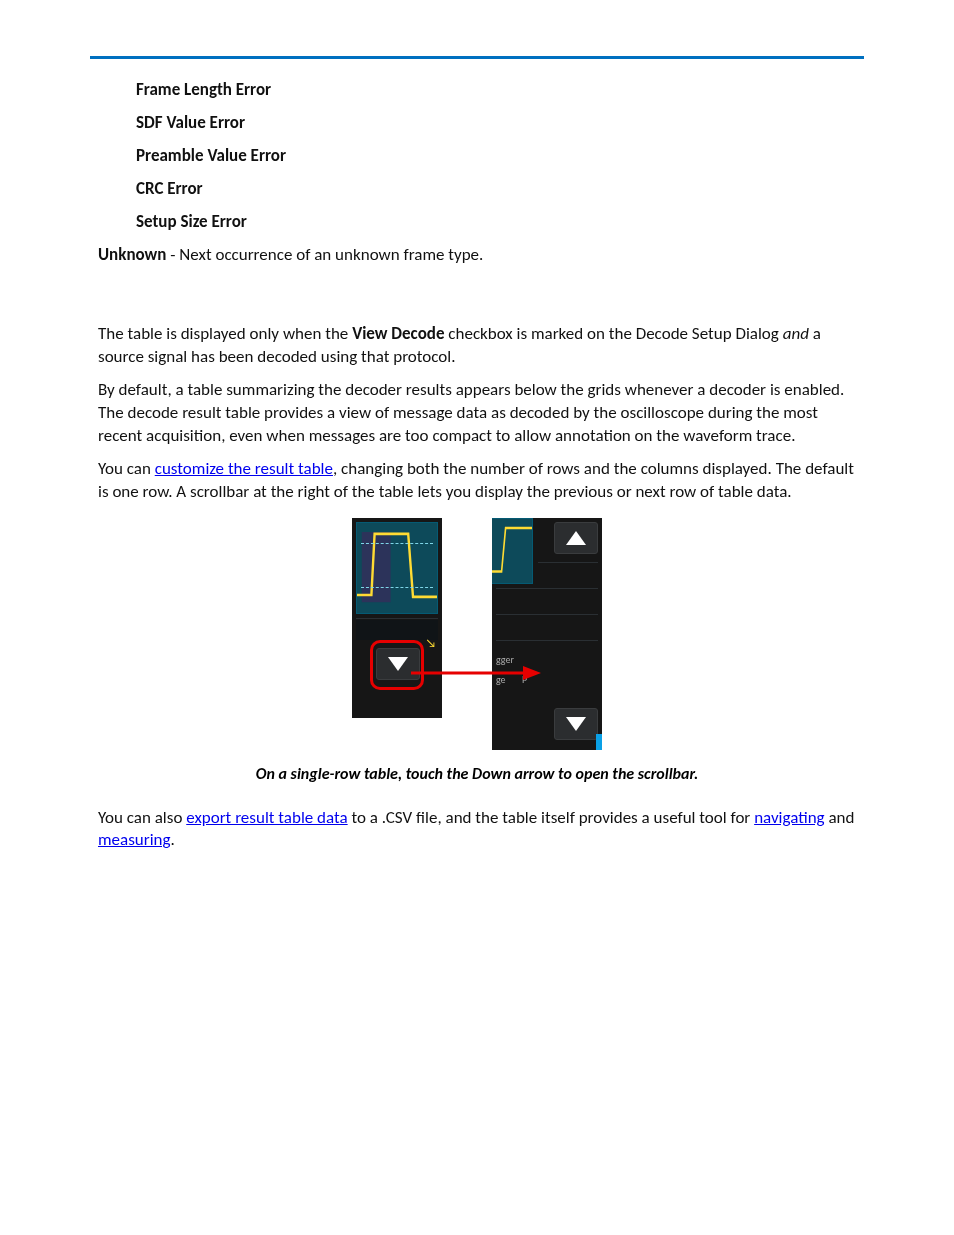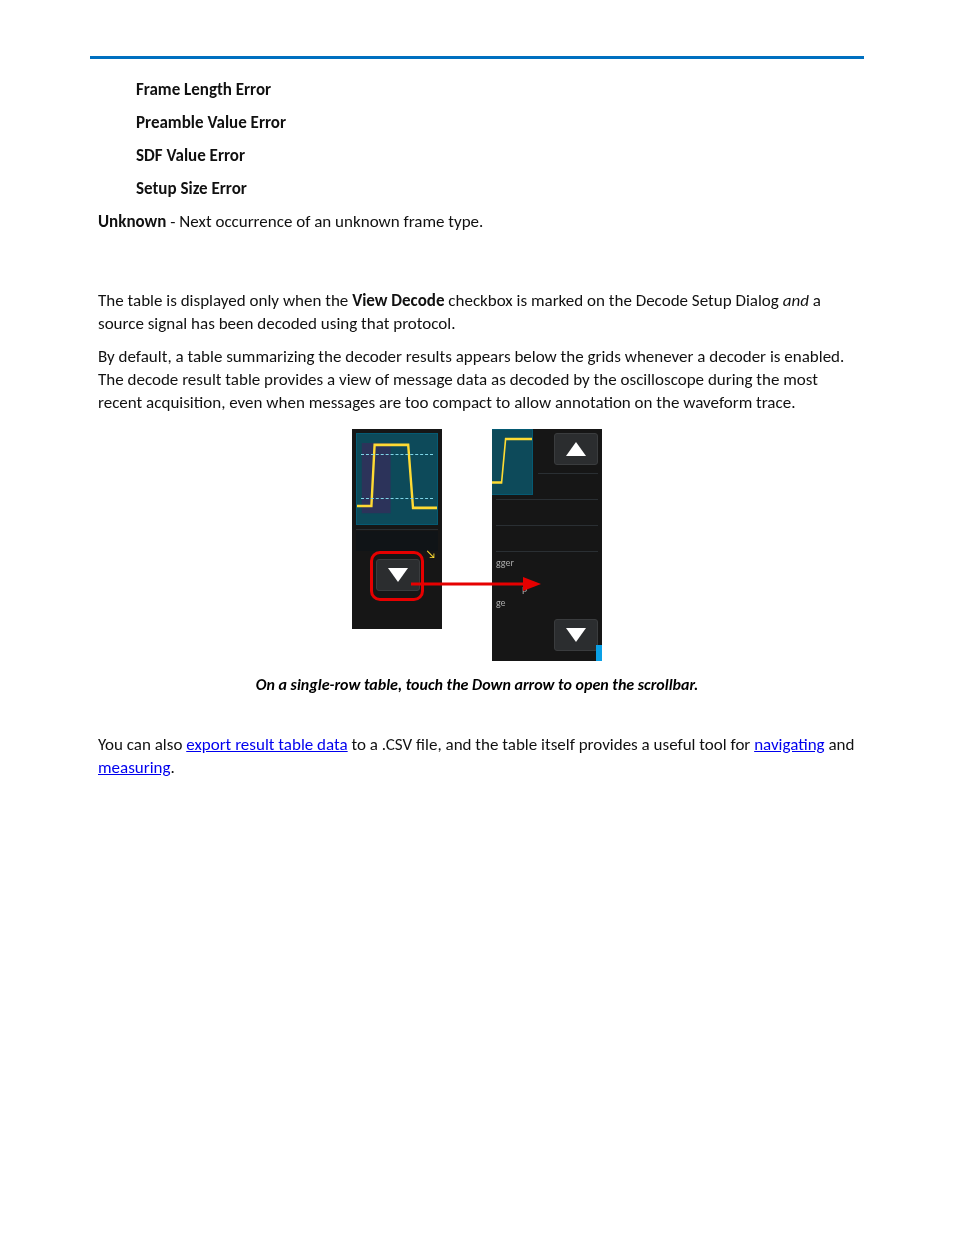--- a/index.html
+++ b/index.html
@@ -43,21 +43,21 @@
     color: #0000ee;
     text-decoration: underline;
   }
   .gap { height: 36px; }
   .caption {
     text-align: center;
     font-style: italic;
     font-weight: 700;
     font-size: 16px;
     margin-top: 14px;
-    margin-bottom: 40px;
+    margin-bottom: 24px;
   }
   
   .figwrap {
     display: flex;
     justify-content: center;
     gap: 50px;
     margin-top: 14px;
     position: relative;
   }
   .panel {
@@ -124,37 +124,41 @@
   .yellow-arr { position:absolute; color:#ffdd33; font-size:12px; }
 </style>
 </head>
 <body>
 
 <div class="page">
   <hr class="rule">
 
   <div class="err-list">
     <div>Frame Length Error</div>
+    <div>SDF Value Error</div>
     <div>Preamble Value Error</div>
-    <div>SDF Value Error</div>
+    <div>CRC Error</div>
     <div>Setup Size Error</div>
   </div>
 
   <p class="para">
     <span class="bold">Unknown</span><span> - Next occurrence of an unknown frame type.</span>
   </p>
 
   <div class="gap"></div>
 
   <p class="para">
     <span>The table is displayed only when the </span><span class="bold">View Decode</span><span> checkbox is marked on the Decode Setup Dialog </span><span class="italic">and</span><span> a source signal has been decoded using that protocol.</span>
   </p>
 
   <p class="para">By default, a table summarizing the decoder results appears below the grids whenever a decoder is enabled. The decode result table provides a view of message data as decoded by the oscilloscope during the most recent acquisition, even when messages are too compact to allow annotation on the waveform trace.</p>
 
+  <p class="para">
+    <span>You can </span><a href="#" class="link">customize the result table</a><span>, changing both the number of rows and the columns displayed. The default is one row. A scrollbar at the right of the table lets you display the previous or next row of table data.</span>
+  </p>
 
   <div style="position:relative;">
     <div class="figwrap">
 
       <div class="panel left">
         <div class="scope">
           <div class="wave">
             <svg viewBox="0 0 100 100" preserveAspectRatio="none">
               <rect x="6" y="10" width="36" height="78" fill="#3a2a5a" opacity="0.7"></rect>
               <path d="M0,80 L18,80 L22,12 L64,12 L70,82 L100,82" stroke="#ffdb33" stroke-width="3" fill="none"></path>
@@ -184,22 +188,22 @@
         </div>
         <div class="btn up">
           <svg width="20" height="14">
               <polygon points="10,0 20,14 0,14" fill="#fff"></polygon>
             </svg>
         </div>
         <div class="hline" style="top:44px; left:46px;"></div>
         <div class="hline" style="top:70px;"></div>
         <div class="hline" style="top:96px;"></div>
         <div class="hline" style="top:122px;"></div>
-        <span class="tinytxt" style="left:4px; top:128px;">gger</span>
-        <span class="tinytxt" style="left:4px; top:168px;">ge</span>
+        <span class="tinytxt" style="left:4px; top:136px;">gger</span>
+        <span class="tinytxt" style="left:4px; top:156px;">ge</span>
         <span class="tinytxt" style="left:30px; top:156px;">P</span>
         <div class="btn down">
           <svg width="20" height="14">
               <polygon points="0,0 20,0 10,14" fill="#fff"></polygon>
             </svg>
         </div>
         <div class="blue-edge-r"></div>
       </div>
     </div>
 

